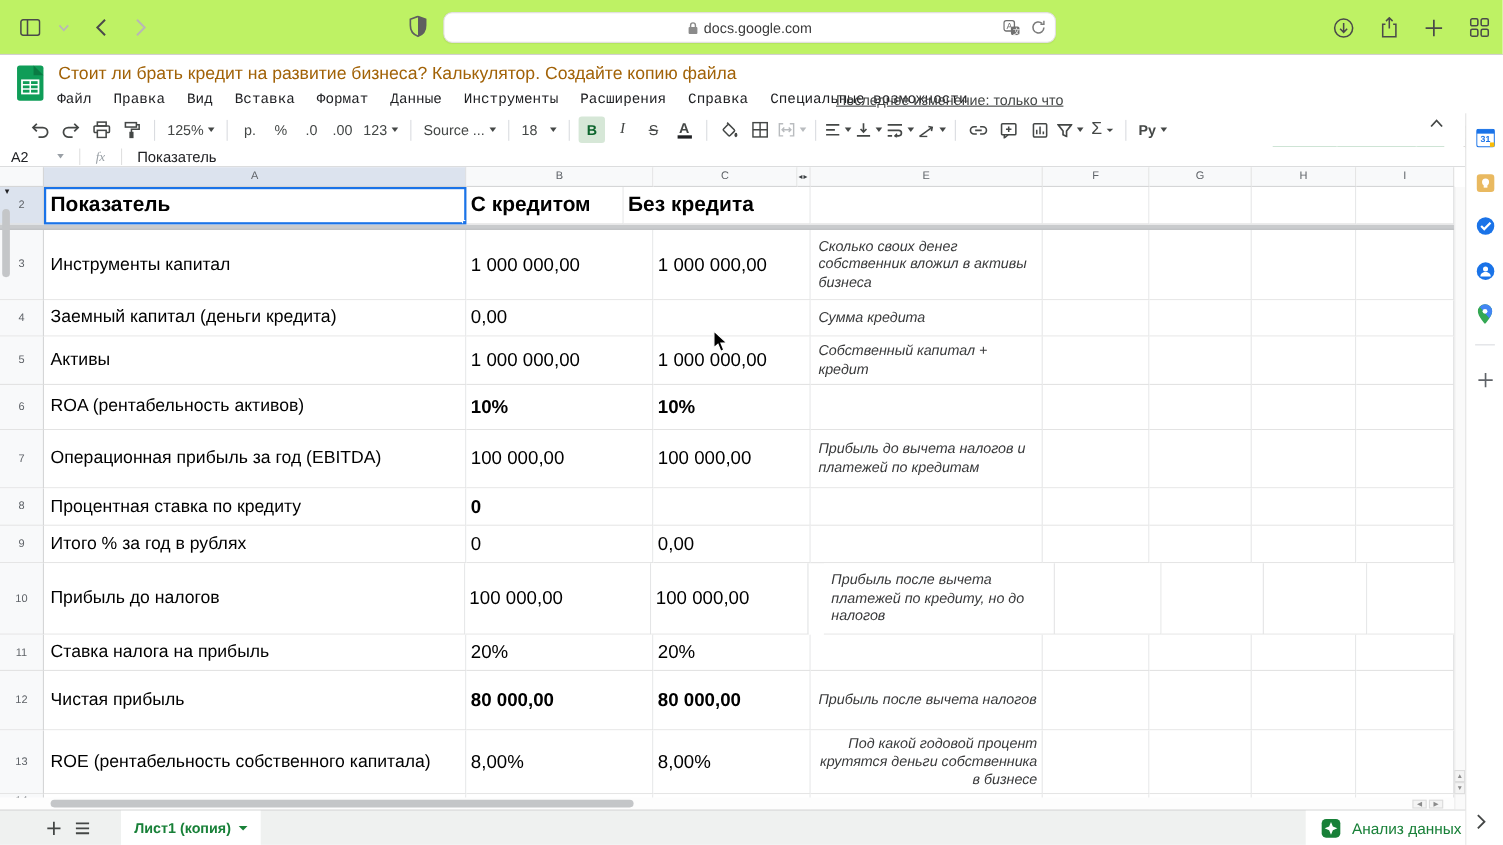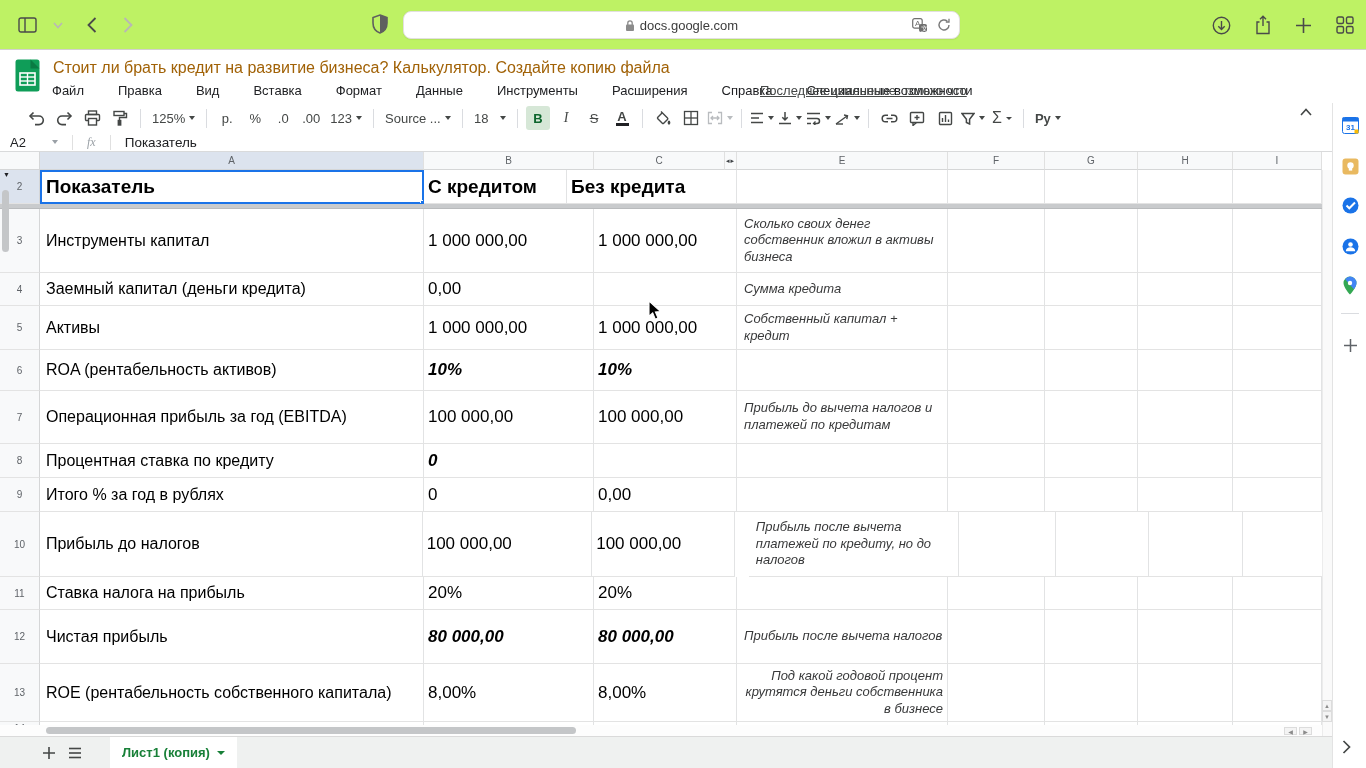--- a/index.html
+++ b/index.html
@@ -19,21 +19,21 @@
     box-shadow:0 0.5px 1px rgba(0,0,0,.06); }
   .url-center { display:flex; align-items:center; gap:5px; color:#3c3c3c; font-size:13px; }
   .url-tools { position:absolute; right:8px; top:0; height:26px; display:flex; align-items:center; gap:10px; color:#7a7a7a; }
   .shield { position:absolute; left:372px; top:14px; color:#5f5f5f; }
 
   
   .dheader { position:absolute; left:0; top:50px; width:1366px; height:53px; background:#fff; }
   .sheets-logo { position:absolute; left:15px; top:9px; }
   .dtitle { position:absolute; left:53px; top:9px; font-size:16px; color:#a16207; white-space:nowrap; }
   .title-icons { position:absolute; left:618px; top:61px; display:flex; gap:12px; color:#5f6368; }
-  .menus { position:absolute; left:52px; top:31px; display:flex; gap:18px; font-size:13px; color:#202124; }
+  .menus { position:absolute; left:52px; top:31px; display:flex; gap:4px; font-size:13px; color:#202124;font-family:Liberation Mono, monospace; }
   .menus .mi { padding:2px 8px; border-radius:4px; cursor:default; }
   .menus .mi:first-child { padding-left:0; }
   .last-edit { position:absolute; left:760px; top:33px; font-size:13px; color:#444746; text-decoration:underline; white-space:nowrap; }
   .comment-ic { position:absolute; left:1120px; top:63px; color:#444746; }
   .share-btn { position:absolute; left:1157px; top:60px; width:156px; height:29px; background:#188038;
     border-radius:4px; color:#fff; font-size:14px; display:flex; align-items:center; justify-content:center; gap:8px; }
   .avatar { position:absolute; left:1327px; top:62px; width:25px; height:25px; border-radius:50%;
     background:radial-gradient(circle at 45% 35%, #9b8573 0 35%, #5d5048 36% 75%, #3f3a35 76%); }
 
   
@@ -75,21 +75,21 @@
   .rh { width:40px; background:#f8f9fa; border-right:1px solid #d5d6d7; border-bottom:1px solid #e3e3e3;
     font-size:10px; color:#5f6368; display:flex; align-items:center; justify-content:center; position:relative; }
   .rh.hl { background:#dce3ee; }
   .tri { position:absolute; left:3px; top:1px; font-size:7px; color:#202124; }
   .cell { border-right:1px solid #e2e3e4; border-bottom:1px solid #e3e3e3; display:flex; align-items:center;
     overflow:hidden; background:#fff; position:relative; }
   .c-label { font-size:16px; color:#000; padding-left:6px; white-space:nowrap; }
   .c-num  { font-size:17px; color:#000; padding-left:4px; white-space:nowrap; }
   .c-note { font-size:13px; font-style:italic; color:#38393a; padding:2px 4px 2px 7px; line-height:1.28; }
   .r2c { font-size:19px; font-weight:bold; color:#000; }
-  .bold { font-weight:bold;font-style:italic; }
+  .bold { font-weight:bold; }
   .sel { outline:2px solid #1a73e8; outline-offset:-2px; z-index:3; }
   .fillhandle { position:absolute; right:-3px; bottom:-3px; width:6px; height:6px; background:#1a73e8;
     border:1px solid #fff; z-index:4; }
   .frozen-sep { height:5px; background:#c9cbcd; border-bottom:1px solid #b9bbbd; }
 
   
   .vscroll { position:absolute; left:1322px; top:18px; width:10px; height:566px; background:#fafafa; border-left:1px solid #ececec; }
   .vthumb { position:absolute; left:1.5px; top:38px; width:7px; height:62px; background:#c4c6c8; border-radius:4px; }
   .varrows { position:absolute; left:1322px; top:548px; width:10px; }
   .varrow { width:10px; height:11px; border:1px solid #dcdcdc; background:#f4f4f4; color:#8b8b8b;
@@ -682,19 +682,26 @@
     <svg width="14" height="12" viewBox="0 0 14 12" fill="none" stroke="currentColor" stroke-width="1.6">
         <line x1="1" y1="1.5" x2="13" y2="1.5"></line>
         <line x1="1" y1="6" x2="13" y2="6"></line>
         <line x1="1" y1="10.5" x2="13" y2="10.5"></line>
       </svg>
   </span>
   <div class="sheettab">
     <span>Лист1 (копия)</span>
     <span class="tab-dd"></span>
   </div>
+  <div class="explore">
+    <svg width="18" height="18" viewBox="0 0 18 18">
+        <rect x="0.5" y="0.5" width="17" height="17" rx="4" fill="#188038"></rect>
+        <path d="M9 3.2 L10.7 7.3 L14.8 9 L10.7 10.7 L9 14.8 L7.3 10.7 L3.2 9 L7.3 7.3 Z" fill="#fff"></path>
+      </svg>
+    <span>Анализ данных</span>
+  </div>
 </div>
 
 <span class="cursor">
   <svg width="14" height="21" viewBox="0 0 14 21">
       <path d="M1 1 L1 16.2 L4.7 12.9 L7.3 19.3 L10 18.1 L7.4 11.9 L12.6 11.6 Z" fill="#000" stroke="#fff" stroke-width="1.1"></path>
     </svg>
 </span>
 
 </body></html>

